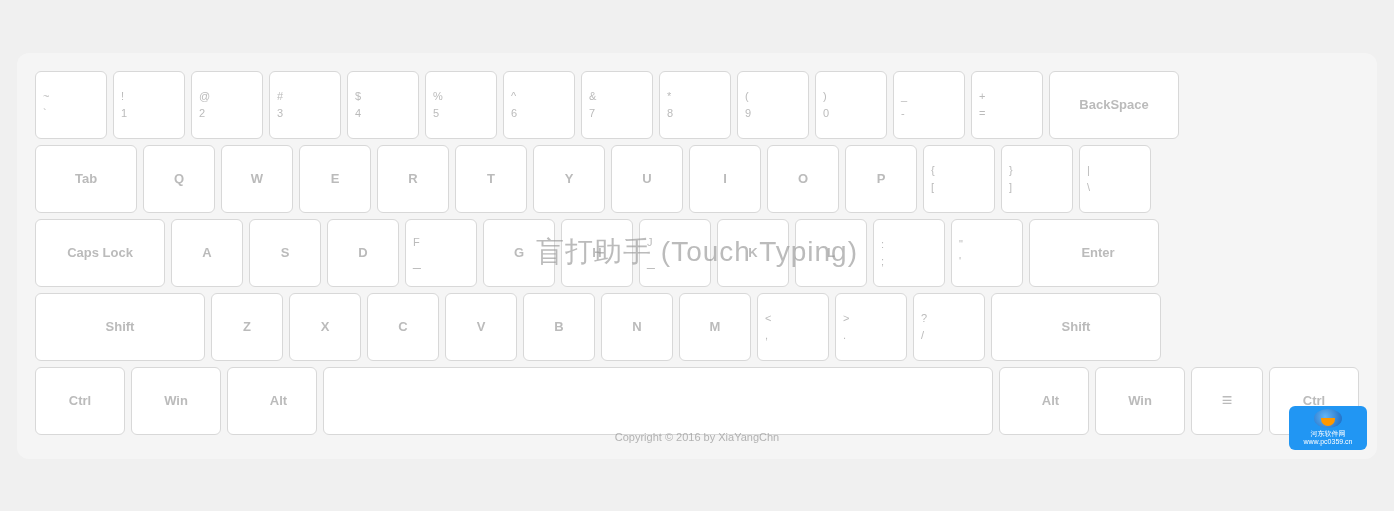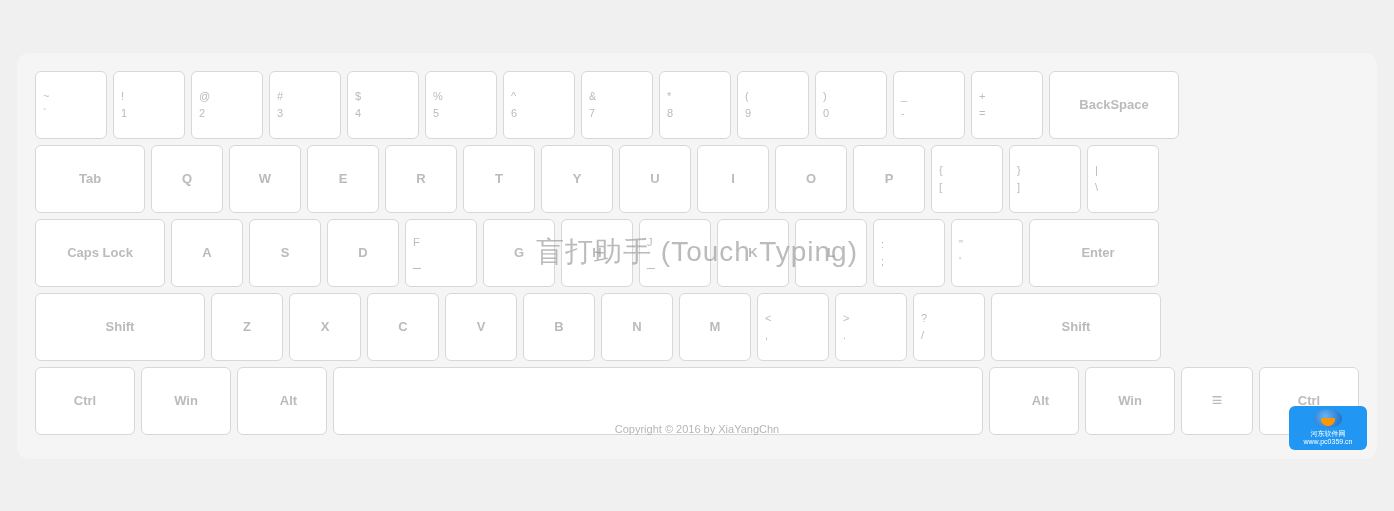--- a/index.html
+++ b/index.html
@@ -32,21 +32,21 @@
       color: rgba(150, 150, 150, 0.65);
       white-space: nowrap;
       pointer-events: none;
       z-index: 10;
       font-weight: 300;
       letter-spacing: 1px;
     }
 
     .copyright {
       position: absolute;
-      bottom: 24px;
+      bottom: 16px;
       left: 50%;
       transform: translateX(-50%);
       font-size: 11px;
       color: rgba(150,150,150,0.7);
       white-space: nowrap;
       z-index: 10;
       pointer-events: none;
     }
 
     .keyboard-row {
@@ -87,26 +87,26 @@
 
     .key .two-line span {
       font-size: 11px;
       color: #bbb;
       line-height: 1.3;
     }
 
     
     .w-normal { width: 72px; }
     .w-backspace { width: 130px; }
-    .w-tab { width: 110px; }
+    .w-tab { width: 102px; }
     .w-capslock { width: 130px; }
     .w-enter { width: 130px; padding-left: 8px; }
     .w-shift-left { width: 170px; }
     .w-shift-right { width: 170px; }
-    .w-ctrl { width: 100px; }
+    .w-ctrl { width: 90px; }
     .w-win { width: 90px; }
     .w-alt { width: 90px; padding-left: 13px; }
     .w-space { flex: 1; }
     .w-menu { width: 72px; }
 
     
     .brand-badge {
       position: absolute;
       bottom: 8px;
       right: 8px;

